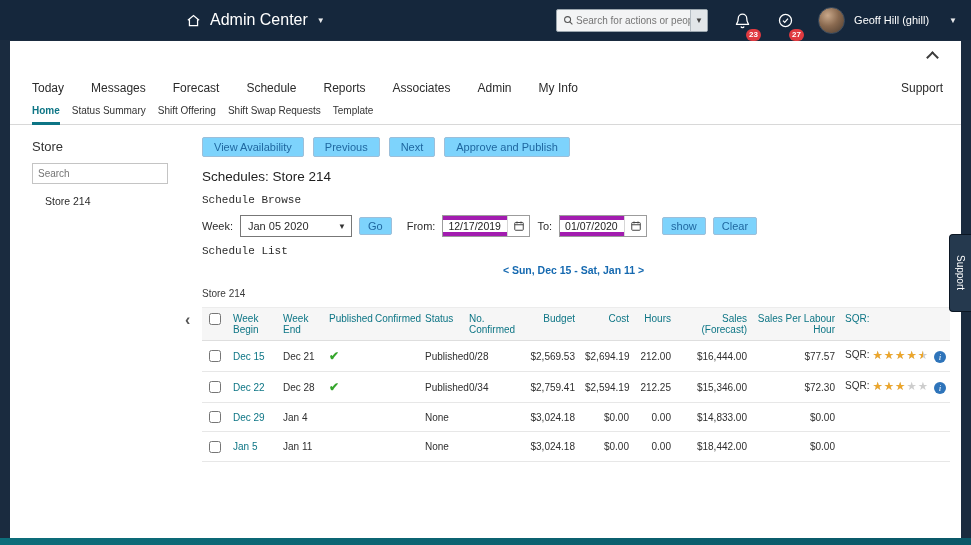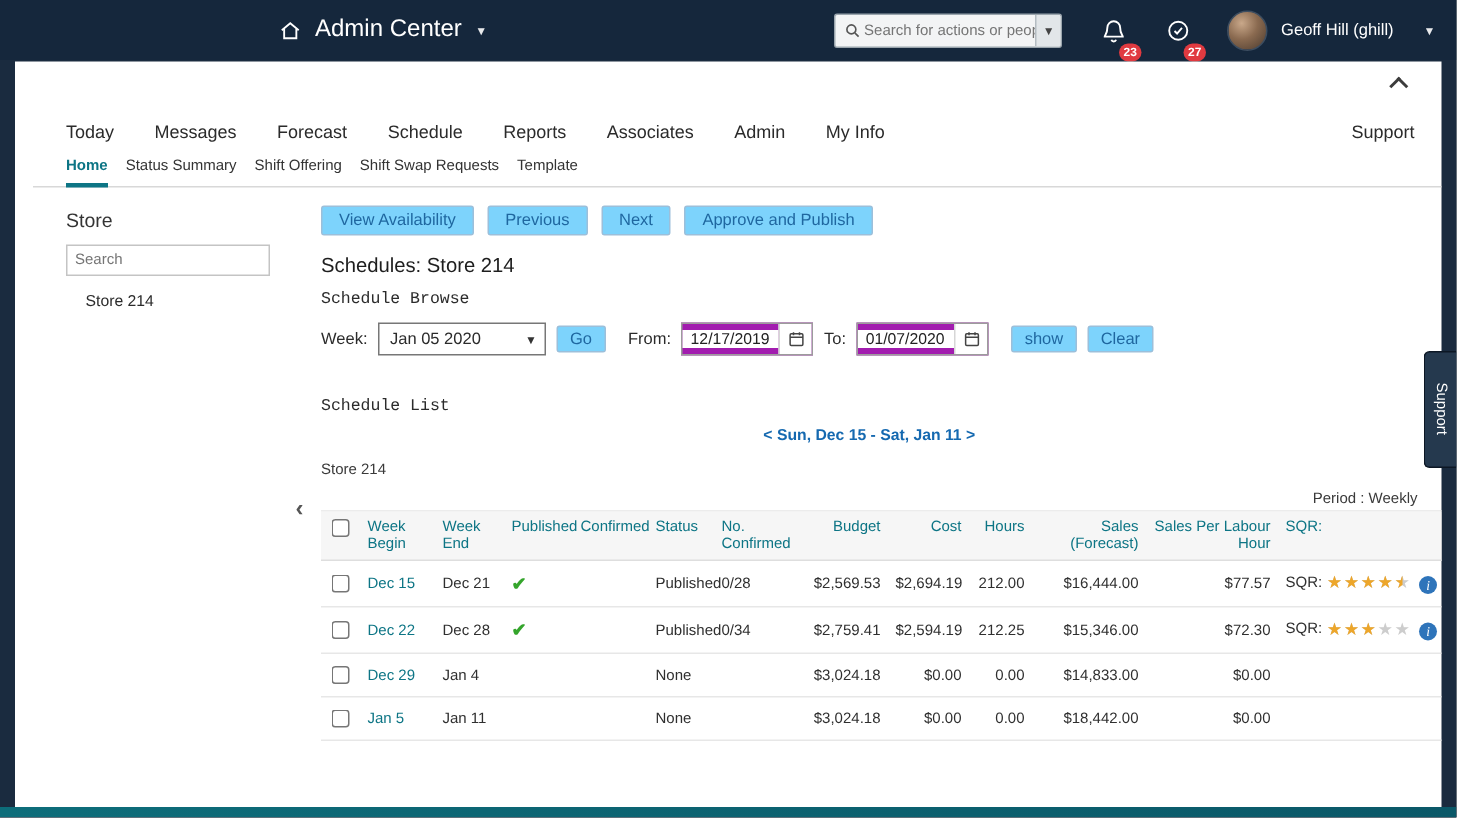--- a/index.html
+++ b/index.html
@@ -15,21 +15,21 @@
   .searchbox { display: flex; align-items: center; background: #f3f4f5; border: 1px solid #9aa5ad; border-radius: 2px; height: 23px; width: 152px; overflow: hidden; }
   .searchbox .mag { margin: 0 2px 0 6px; display: flex; }
   .searchbox input { border: none; outline: none; background: transparent; font-size: 10px; width: 100%; color: #333; }
   .sb-drop { width: 17px; align-self: stretch; border-left: 1px solid #b4bcc2; background: #e2e6e9; display: flex; align-items: center; justify-content: center; font-size: 8px; color: #444; cursor: pointer; flex: none; }
   .tb-icon { position: relative; margin-left: 26px; display: flex; cursor: pointer; }
   .badge { position: absolute; top: -8px; left: 12px; background: var(--badge-red, #e03a40); color: #fff; font-size: 8px; line-height: 1; padding: 2px 3px; border-radius: 7px; font-weight: bold; margin-top: 25px; }
   .avatar { width: 27px; height: 27px; border-radius: 50%; margin-left: 24px; background: radial-gradient(circle at 35% 30%, #c9a88a 0%, #8a6a50 45%, #4a3a2e 100%); border: 1px solid #3c4d60; cursor: pointer; flex: none; }
   .tb-user { display: flex; align-items: center; gap: 20px; margin-left: 9px; font-size: 11px; cursor: pointer; white-space: nowrap; }
 
   
-  .window { position: absolute; left: 10px; right: 10px; top: 41px; bottom: 7px; background: #fff; display: flex; flex-direction: column; padding-left: 12px; }
+  .window { position: absolute; left: 10px; right: 10px; top: 41px; bottom: 7px; background: #fff; display: flex; flex-direction: column; }
   .win-caret { position: absolute; top: 12px; right: 24px; width: 9px; height: 9px; border-left: 2px solid #3c3c3c; border-top: 2px solid #3c3c3c; transform: rotate(45deg); cursor: pointer; }
   .main-tabs { display: flex; align-items: flex-end; gap: 27px; margin: 40px 18px 0 22px; font-size: 12px; color: #2b2b2b; }
   .main-tabs .tab { cursor: pointer; }
   .main-tabs .support { margin-left: auto; }
   .subtabs { display: flex; gap: 12px; margin-top: 10px; padding-left: 22px; font-size: 10px; color: #333; border-bottom: 1px solid #d8d8d8; }
   .subtab { padding-bottom: 6px; cursor: pointer; }
   .subtab.active { color: var(--link-teal, #0d7585); font-weight: bold; border-bottom: 3px solid var(--link-teal, #0d7585); margin-bottom: -1px; }
   .body-row { display: flex; flex: 1; overflow: hidden; }
 
   
@@ -46,21 +46,21 @@
   .page-title { margin-top: 12px; font-size: 13.5px; font-weight: normal; color: #1e1e1e; }
   .section-label { margin-top: 10px; font-size: 11px; color: #2b2b2b; font-family: Liberation Mono, monospace; }
   .week-row { margin-top: 9px; display: flex; align-items: center; gap: 7px; font-size: 11px; color: #2b2b2b; }
   .select { border: 1px solid #777; height: 22px; width: 112px; display: flex; align-items: center; justify-content: space-between; padding: 0 5px 0 7px; font-size: 11px; cursor: pointer; background: #fff; }
   .sel-chev { font-size: 8px; color: #333; }
   .lbl.from { margin-left: 8px; }
   .date-wrap { display: flex; align-items: center; border: 1px solid #9c9c9c; height: 22px; background: #a21caf; }
   .date-wrap input { border: none; outline: none; width: 64px; font-size: 10.5px; padding: 0 5px; color: #222; }
   .cal-btn { width: 22px; height: 100%; border: none; border-left: 1px solid #d6d6d6; background: #fff; display: flex; align-items: center; justify-content: center; cursor: pointer; padding: 0; }
   .btn.show { margin-left: 8px; }
-  .list-label { margin-top: 28px; }
+  .list-label { margin-top: 8px; }
   .range-nav { margin-top: 7px; text-align: center; font-size: 10.5px; font-weight: bold; color: var(--nav-blue, #1569b0); cursor: pointer; }
   .table-section { position: relative; margin-top: 12px; }
   .collapse-arrow { position: absolute; left: -17px; top: 24px; font-size: 16px; color: #555; cursor: pointer; line-height: 1; font-weight: bold; }
   .table-meta { font-size: 10px; color: #3a3a3a; }
   .table-meta .store { margin-bottom: 8px; }
   .table-meta .period { text-align: right; margin-bottom: 2px; }
 
   
   .sched-table { width: 100%; border-collapse: collapse; table-layout: fixed; font-size: 10px; }
   .sched-table th { background: #f6f6f6; color: var(--link-teal, #0d7585); font-weight: normal; padding: 5px; border-top: 1px solid #ececec; border-bottom: 1px solid #dedede; vertical-align: top; cursor: pointer; }
@@ -205,21 +205,20 @@
           <button class="btn sm">Clear</button>
         </div>
 
         <div class="section-label list-label">Schedule List</div>
         <div class="range-nav">&lt; Sun, Dec 15 - Sat, Jan 11 &gt;</div>
 
         <div class="table-section">
           <span class="collapse-arrow">‹</span>
           <div class="table-meta">
             <div class="store">Store 214</div>
-            <div class="period">Period : Weekly</div>
           </div>
           <table class="sched-table">
               <colgroup>
                 <col style="width: 26px;">
                 <col style="width: 50px;">
                 <col style="width: 46px;">
                 <col style="width: 46px;">
                 <col style="width: 50px;">
                 <col style="width: 44px;">
                 <col style="width: 58px;">

